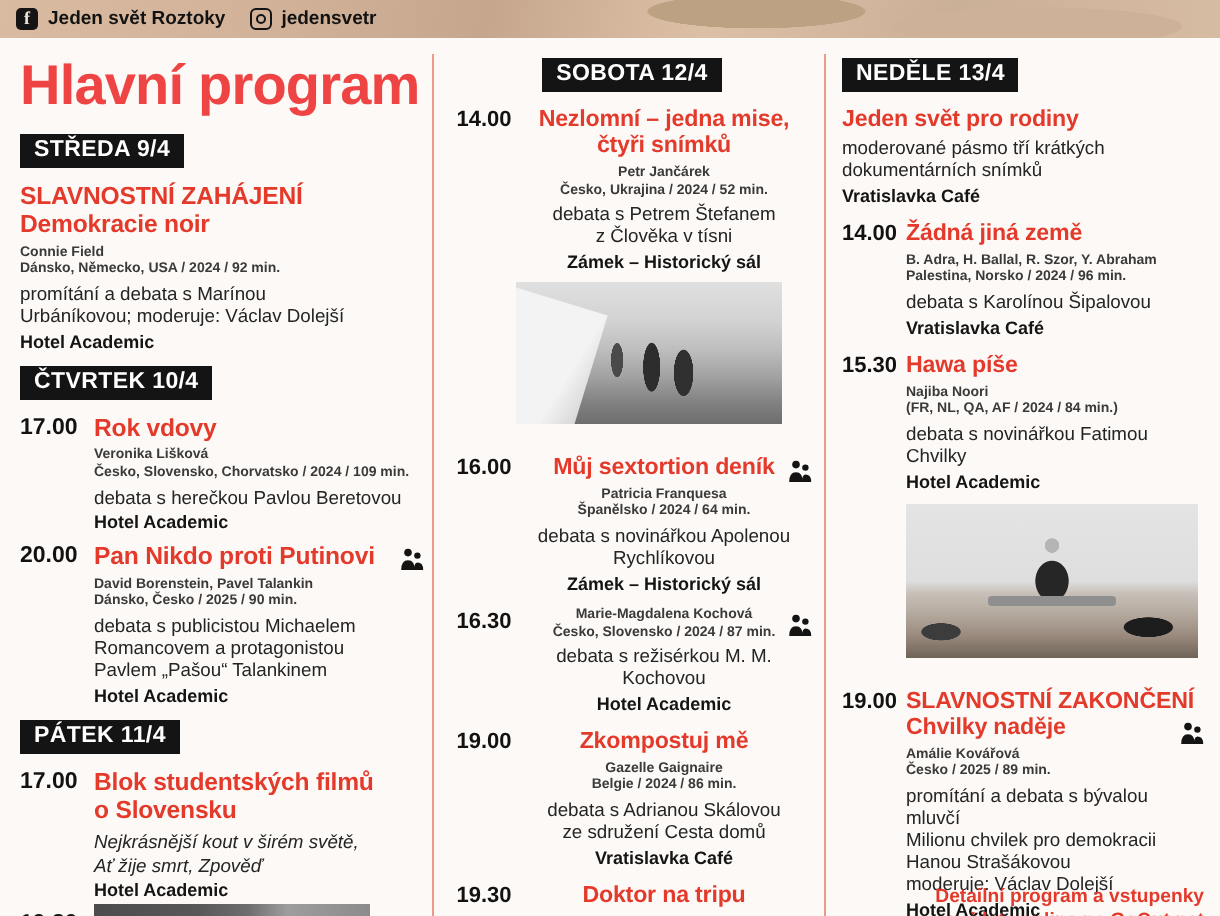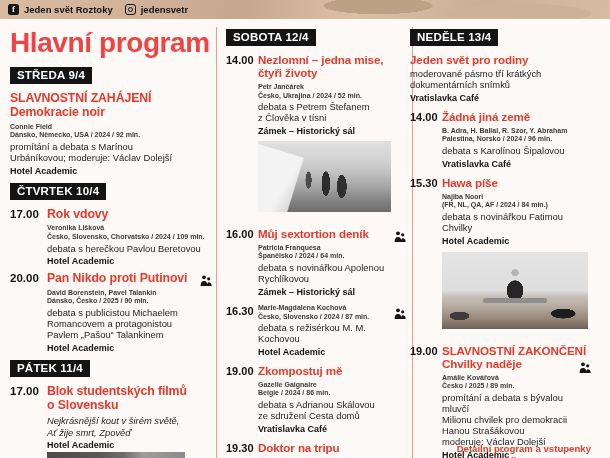--- a/index.html
+++ b/index.html
@@ -24,22 +24,22 @@
   .fb-icon{width:11px;height:11px;background:#141414;border-radius:2.5px;color:#efe4d8;
     font-weight:700;font-size:9px;line-height:11px;text-align:center;font-family:"Liberation Serif",serif;}
   .ig-icon{width:9px;height:9px;border:1.4px solid #141414;border-radius:3px;position:relative;}
   .ig-icon span{position:absolute;left:2px;top:2px;width:3px;height:3px;border:1.2px solid #141414;border-radius:50%;}
   
   .divider{position:absolute;top:27px;bottom:0;width:1px;background:#ec9a8d;}
   .div1{left:216px;} .div2{left:412px;}
   
   .col{position:absolute;top:27px;height:431px;}
   .col1{left:10px;width:202px;}
-  .col2{left:226px;width:180px;}
-  .col3{left:410px;width:181px;}
+  .col2{left:226px;width:180px;text-align:center;}
+  .col3{left:421px;width:181px;}
   h1{margin:0 0 6px;font-size:28px;font-weight:700;letter-spacing:-0.4px;color:#ef4444;}
   .day-badge{display:inline-block;background:#141414;color:#ffffff;font-weight:700;
     font-size:11.5px;letter-spacing:.2px;padding:2px 7px 3px;margin:1px 0 7px;}
   .entry{display:flex;margin-bottom:5px;}
   .col2 .entry,.col3 .entry{margin-bottom:7px;}
   .time{flex:0 0 37px;font-weight:700;font-size:11.5px;padding-top:1px;color:#121212;}
   .col2 .time,.col3 .time{flex:0 0 32px;font-size:11px;}
   .body{flex:1;position:relative;min-width:0;}
   .film-title{color:#e43a2c;font-weight:700;font-size:12.3px;line-height:1.16;
     letter-spacing:-0.1px;white-space:pre-line;margin-bottom:3px;}
@@ -179,21 +179,21 @@
     <div class="photo-strip"></div>
   </div>
 
   <div class="col col2">
     <div><span class="day-badge">SOBOTA 12/4</span></div>
 
     <div class="entry">
       <div class="time">14.00</div>
       <div class="body">
         <div class="film-title">Nezlomní – jedna mise,
-čtyři životy</div>
+čtyři snímků</div>
         <div class="credits">Petr Jančárek
 Česko, Ukrajina / 2024 / 52 min.</div>
         <div class="desc">debata s Petrem Štefanem
 z Člověka v tísni</div>
         <div class="venue">Zámek – Historický sál</div>
         <div class="photo photo-street"></div>
       </div>
     </div>
 
     <div class="entry">

